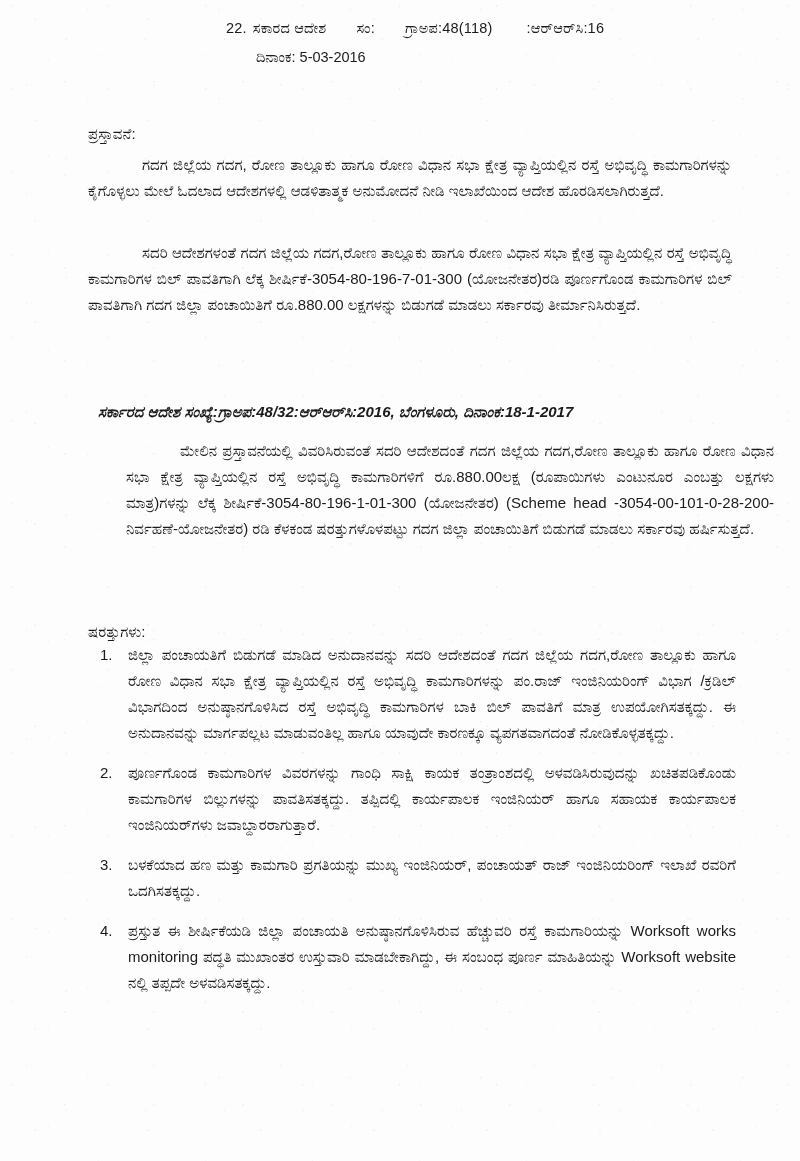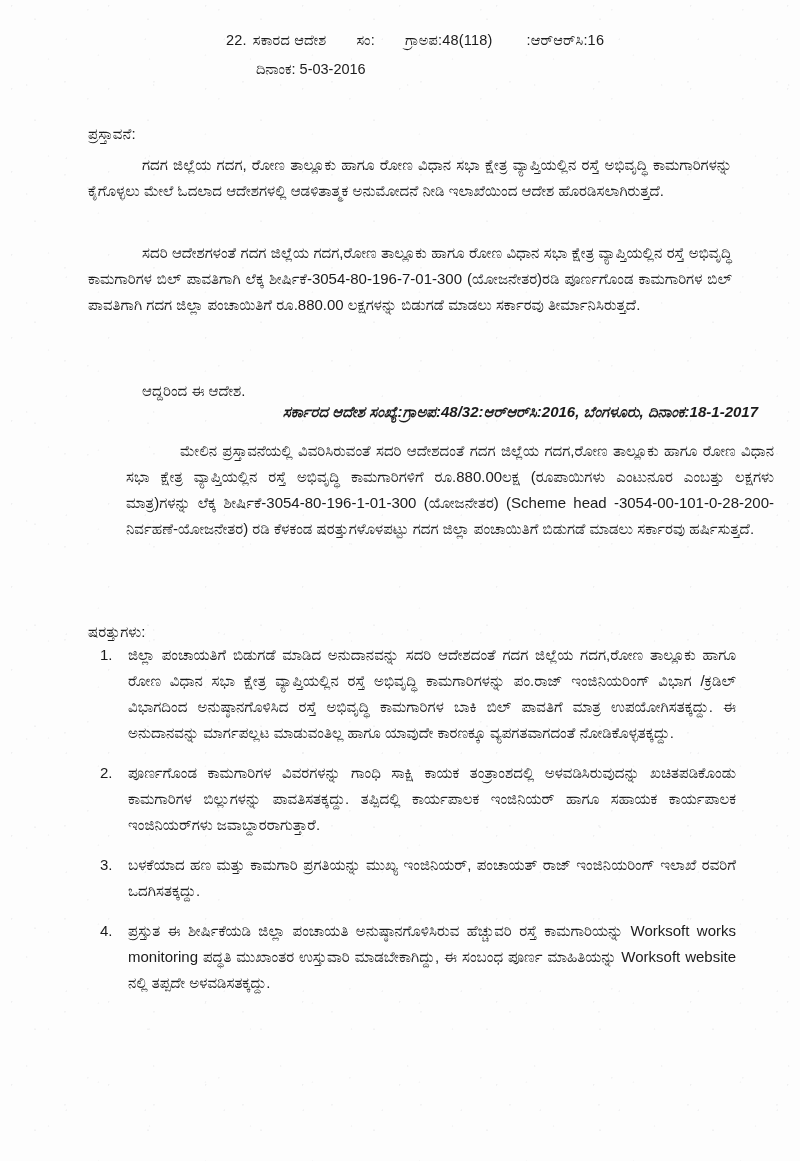--- a/index.html
+++ b/index.html
@@ -31,21 +31,21 @@
   }
 
   .doc-body {
     position: absolute;
     left: 0; top: 0;
     width: 800px;
   }
 
   
   .header-block {
-    padding-top: 32px;
+    padding-top: 20px;
     padding-left: 226px;
   }
   .header-line-1 {
     font-size: 14.5px;
     letter-spacing: 0.2px;
     white-space: nowrap;
   }
   .header-line-1 .seg-no { margin-right: 6px; }
   .header-line-1 .seg-label { margin-right: 30px; }
   .header-line-1 .seg-file { margin-right: 34px; }
@@ -68,21 +68,20 @@
     font-size: 15px;
     line-height: 24px;
   }
 
   .order-line {
     font-size: 15px;
     font-weight: bold;
     font-style: italic;
     line-height: 24px;
     white-space: nowrap;
-    text-align: right;
   }
 
   
   .blk { position: absolute; }
 
   #b-prastavane { left: 88px;  top: 122px;  width: 200px; }
   #b-p1         { left: 88px;  top: 152px;  width: 644px; }
   #b-p2         { left: 88px;  top: 240px;  width: 644px; }
   #b-p3         { left: 88px;  top: 378px;  width: 400px; }
   #b-order      { left: 98px;  top: 400px;  width: 660px; }
@@ -134,23 +133,20 @@
     </div>
 
     <div class="blk" id="b-prastavane">
       <div class="section-label">ಪ್ರಸ್ತಾವನೆ:</div>
     </div>
 
     <div class="blk" id="b-p2">
       <div class="para indent">ಸದರಿ ಆದೇಶಗಳಂತೆ ಗದಗ ಜಿಲ್ಲೆಯ ಗದಗ,ರೋಣ ತಾಲ್ಲೂಕು ಹಾಗೂ ರೋಣ ವಿಧಾನ ಸಭಾ ಕ್ಷೇತ್ರ ವ್ಯಾಪ್ತಿಯಲ್ಲಿನ ರಸ್ತೆ ಅಭಿವೃದ್ಧಿ ಕಾಮಗಾರಿಗಳ ಬಿಲ್ ಪಾವತಿಗಾಗಿ ಲೆಕ್ಕ ಶೀರ್ಷಿಕೆ-3054-80-196-7-01-300 (ಯೋಜನೇತರ)ರಡಿ ಪೂರ್ಣಗೊಂಡ ಕಾಮಗಾರಿಗಳ ಬಿಲ್ ಪಾವತಿಗಾಗಿ ಗದಗ ಜಿಲ್ಲಾ ಪಂಚಾಯಿತಿಗೆ ರೂ.880.00 ಲಕ್ಷಗಳನ್ನು ಬಿಡುಗಡೆ ಮಾಡಲು ಸರ್ಕಾರವು ತೀರ್ಮಾನಿಸಿರುತ್ತದೆ.</div>
     </div>
 
-    <div class="blk" id="b-p3">
-      <div class="para indent">ಆದ್ದರಿಂದ ಈ ಆದೇಶ.</div>
-    </div>
 
     <div class="blk" id="b-order">
       <div class="order-line">ಸರ್ಕಾರದ ಆದೇಶ ಸಂಖ್ಯೆ:ಗ್ರಾಅಪ:48/32:ಆರ್‌ಆರ್‌ಸಿ:2016, ಬೆಂಗಳೂರು, ದಿನಾಂಕ:18-1-2017</div>
     </div>
 
     <div class="blk" id="b-p4">
       <div class="para indent">ಮೇಲಿನ ಪ್ರಸ್ತಾವನೆಯಲ್ಲಿ ವಿವರಿಸಿರುವಂತೆ ಸದರಿ ಆದೇಶದಂತೆ ಗದಗ ಜಿಲ್ಲೆಯ ಗದಗ,ರೋಣ ತಾಲ್ಲೂಕು ಹಾಗೂ ರೋಣ ವಿಧಾನ ಸಭಾ ಕ್ಷೇತ್ರ ವ್ಯಾಪ್ತಿಯಲ್ಲಿನ ರಸ್ತೆ ಅಭಿವೃದ್ಧಿ ಕಾಮಗಾರಿಗಳಿಗೆ ರೂ.880.00ಲಕ್ಷ (ರೂಪಾಯಿಗಳು ಎಂಟುನೂರ ಎಂಬತ್ತು ಲಕ್ಷಗಳು ಮಾತ್ರ)ಗಳನ್ನು ಲೆಕ್ಕ ಶೀರ್ಷಿಕೆ-3054-80-196-1-01-300 (ಯೋಜನೇತರ) (Scheme head -3054-00-101-0-28-200-ನಿರ್ವಹಣೆ-ಯೋಜನೇತರ) ರಡಿ ಕೆಳಕಂಡ ಷರತ್ತುಗಳೊಳಪಟ್ಟು ಗದಗ ಜಿಲ್ಲಾ ಪಂಚಾಯಿತಿಗೆ ಬಿಡುಗಡೆ ಮಾಡಲು ಸರ್ಕಾರವು ಹರ್ಷಿಸುತ್ತದೆ.</div>
     </div>
 
     <div class="blk" id="b-conditions">

